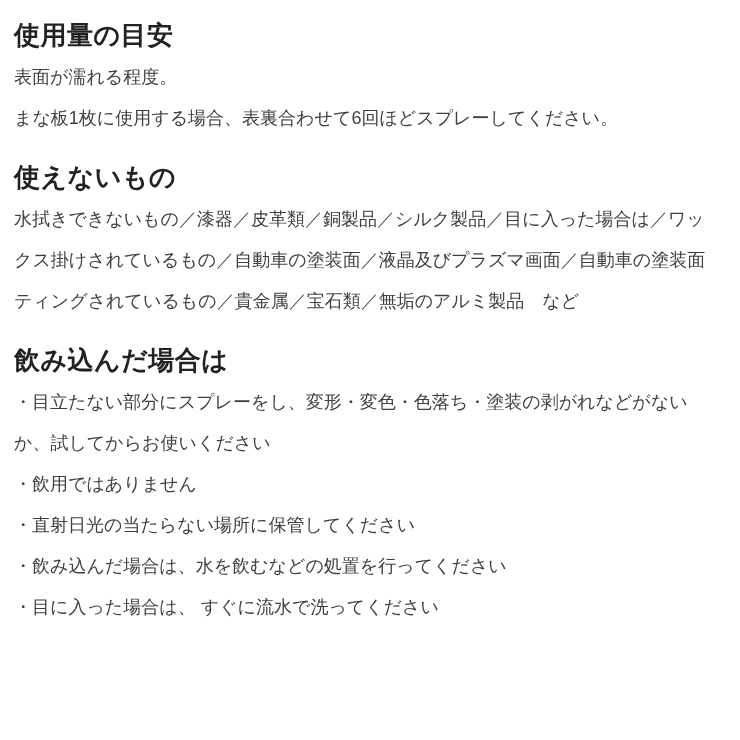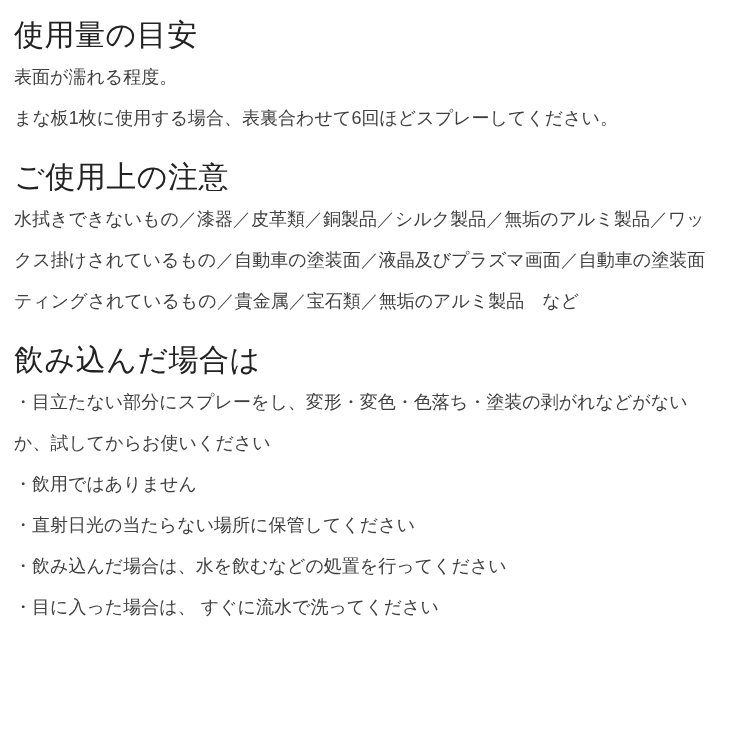--- a/index.html
+++ b/index.html
@@ -18,23 +18,23 @@
     width: 740px;
     height: 740px;
     padding: 19px 14px 0 14px;
     background: #ffffff;
   }
   .section {
     margin: 0 0 28px 0;
   }
   .section-heading {
     margin: 0 0 10px 0;
-    font-size: 30px;
+    font-size: 26px;
     line-height: 32px;
-    font-weight: 400;
+    font-weight: 700;
     letter-spacing: 0.5px;
     color: #222222;
   }
   .section-body {
     margin: 0;
   }
   .text-line {
     font-size: 18px;
     line-height: 29px;
     font-weight: 400;
@@ -50,23 +50,23 @@
 
   <section class="section">
     <h2 class="section-heading">使用量の目安</h2>
     <div class="section-body">
       <div class="text-line">表面が濡れる程度。</div>
       <div class="text-line">まな板1枚に使用する場合、表裏合わせて6回ほどスプレーしてください。</div>
     </div>
   </section>
 
   <section class="section">
-    <h2 class="section-heading">ご使用上の注意</h2>
+    <h2 class="section-heading">使えないもの</h2>
     <div class="section-body">
-      <div class="text-line">水拭きできないもの／漆器／皮革類／銅製品／シルク製品／無垢のアルミ製品／ワッ</div>
+      <div class="text-line">水拭きできないもの／漆器／皮革類／銅製品／シルク製品／目に入った場合は／ワッ</div>
       <div class="text-line">クス掛けされているもの／自動車の塗装面／液晶及びプラズマ画面／自動車の塗装面</div>
       <div class="text-line">ティングされているもの／貴金属／宝石類／無垢のアルミ製品　など</div>
     </div>
   </section>
 
 
   <section class="section">
     <h2 class="section-heading">飲み込んだ場合は</h2>
     <div class="section-body">
       <div class="text-line">・目立たない部分にスプレーをし、変形・変色・色落ち・塗装の剥がれなどがない</div>

